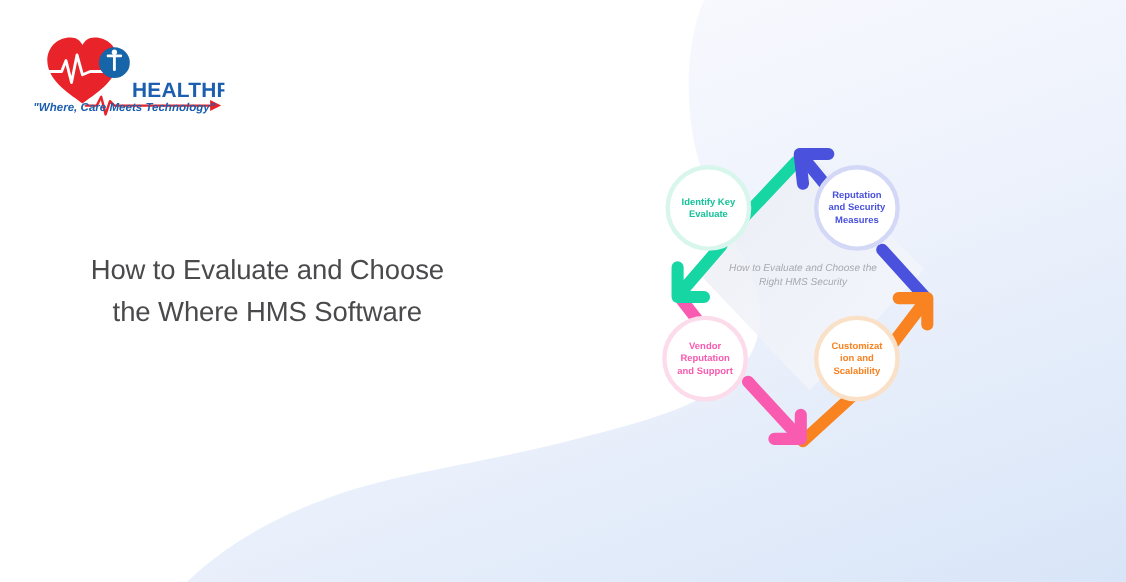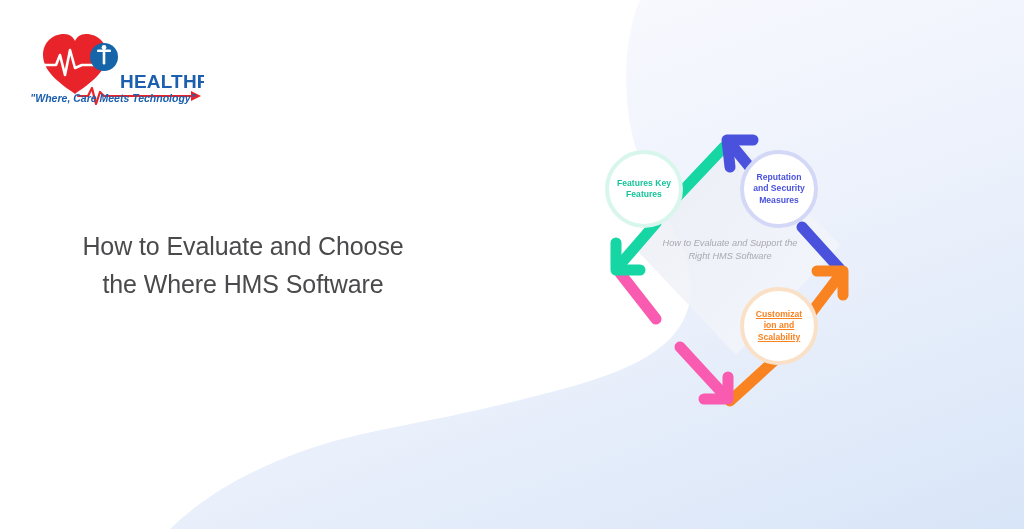--- a/index.html
+++ b/index.html
@@ -94,21 +94,20 @@
   }
   #node-compliance {
     left: 200px; top: 55px;
     border: 4px solid #d4d8f7;
     color: #4a52dd;
   }
   #node-customization {
     left: 200px; top: 192px;
     border: 4px solid #fae0c6;
     color: #f98221;
-    text-decoration: underline;
   }
   #node-vendor {
     left: 62px;  top: 192px;
     border: 4px solid #fcdceb;
     color: #f85bb0;
   }
 
   #center-text {
     position: absolute;
     left: 118px;
@@ -211,29 +210,32 @@
       <g stroke="#f85bb0" stroke-width="11" stroke-linecap="round" fill="none">
         <line x1="116" y1="224" x2="80" y2="178"></line>
       </g>
 
       <g>
         <line x1="116" y1="128" x2="78" y2="172" stroke="#16d6a4" stroke-width="11" stroke-linecap="round"></line>
         <polyline points="76,148 76,175 100,175" fill="none" stroke="#16d6a4" stroke-width="11" stroke-linecap="round" stroke-linejoin="round"></polyline>
       </g>
     </svg>
 
-    <div id="center-text">How to Evaluate and Support the Right HMS Software</div>
+    <div id="center-text">How to Evaluate and Choose the Right HMS Security</div>
 
     <div class="node" id="node-identify">
-      <span class="node-label">Features Key Features</span>
+      <span class="node-label">Identify Key Evaluate</span>
     </div>
 
     <div class="node" id="node-compliance">
       <span class="node-label">Reputation and Security Measures</span>
     </div>
 
     <div class="node" id="node-customization">
       <span class="node-label">Customizat ion and Scalability</span>
     </div>
 
+    <div class="node" id="node-vendor">
+      <span class="node-label">Vendor Reputation and Support</span>
+    </div>
 
   </div>
 </div>
 
 </body></html>

